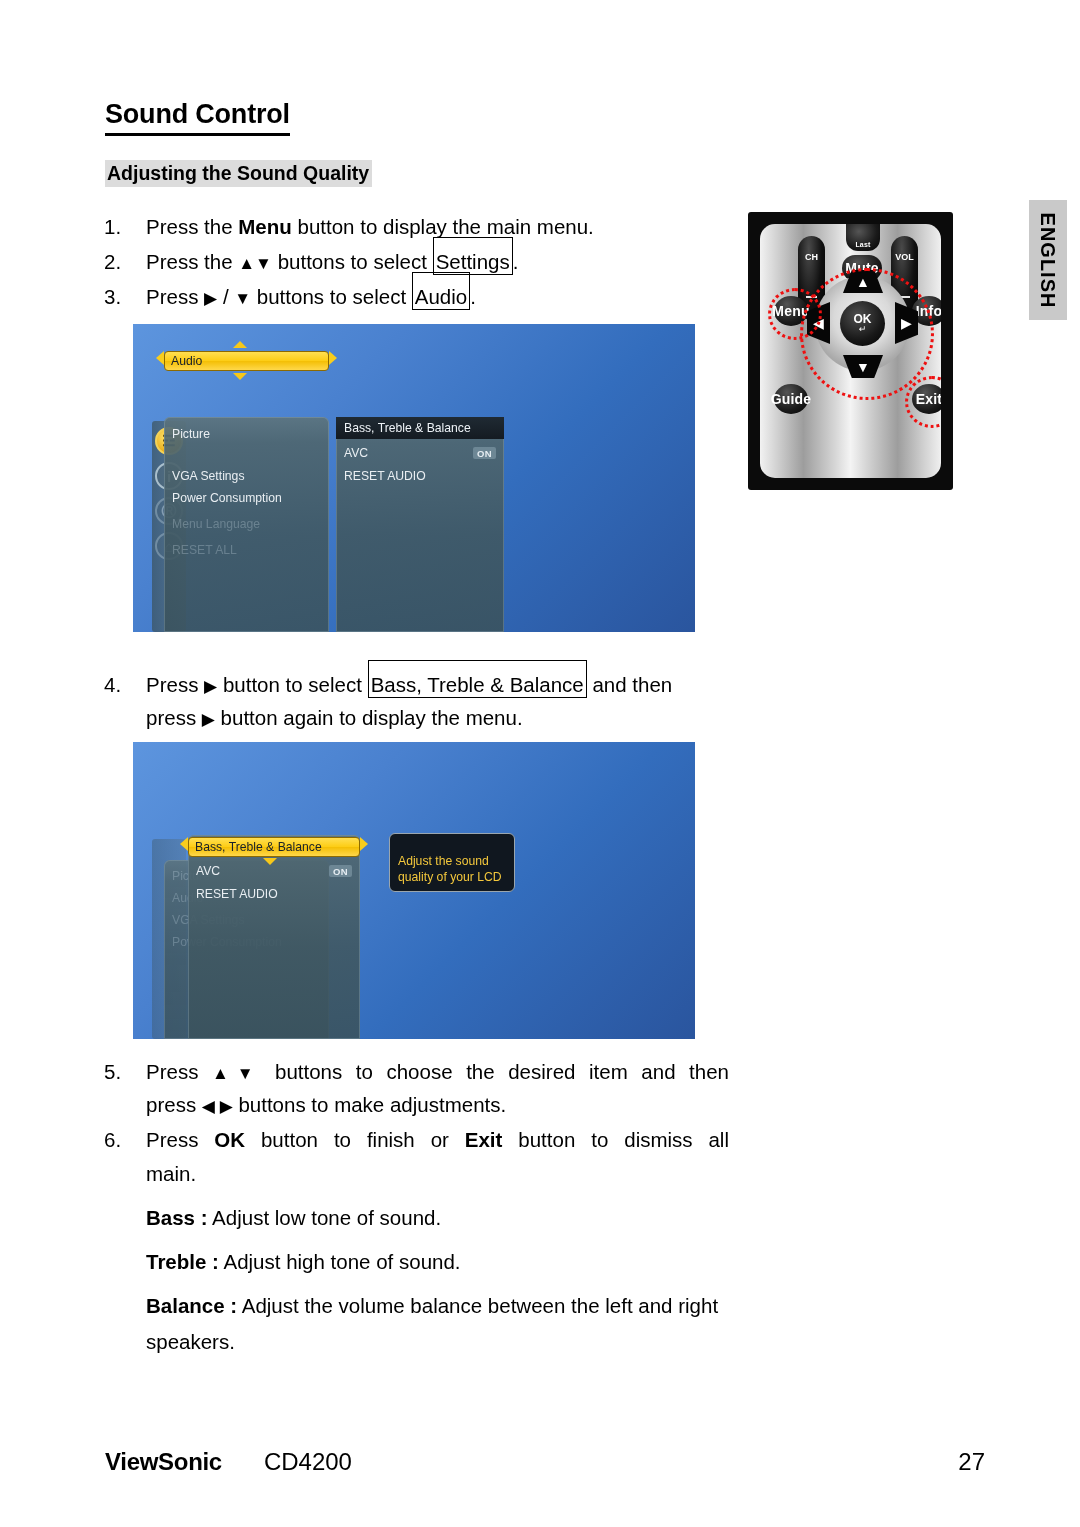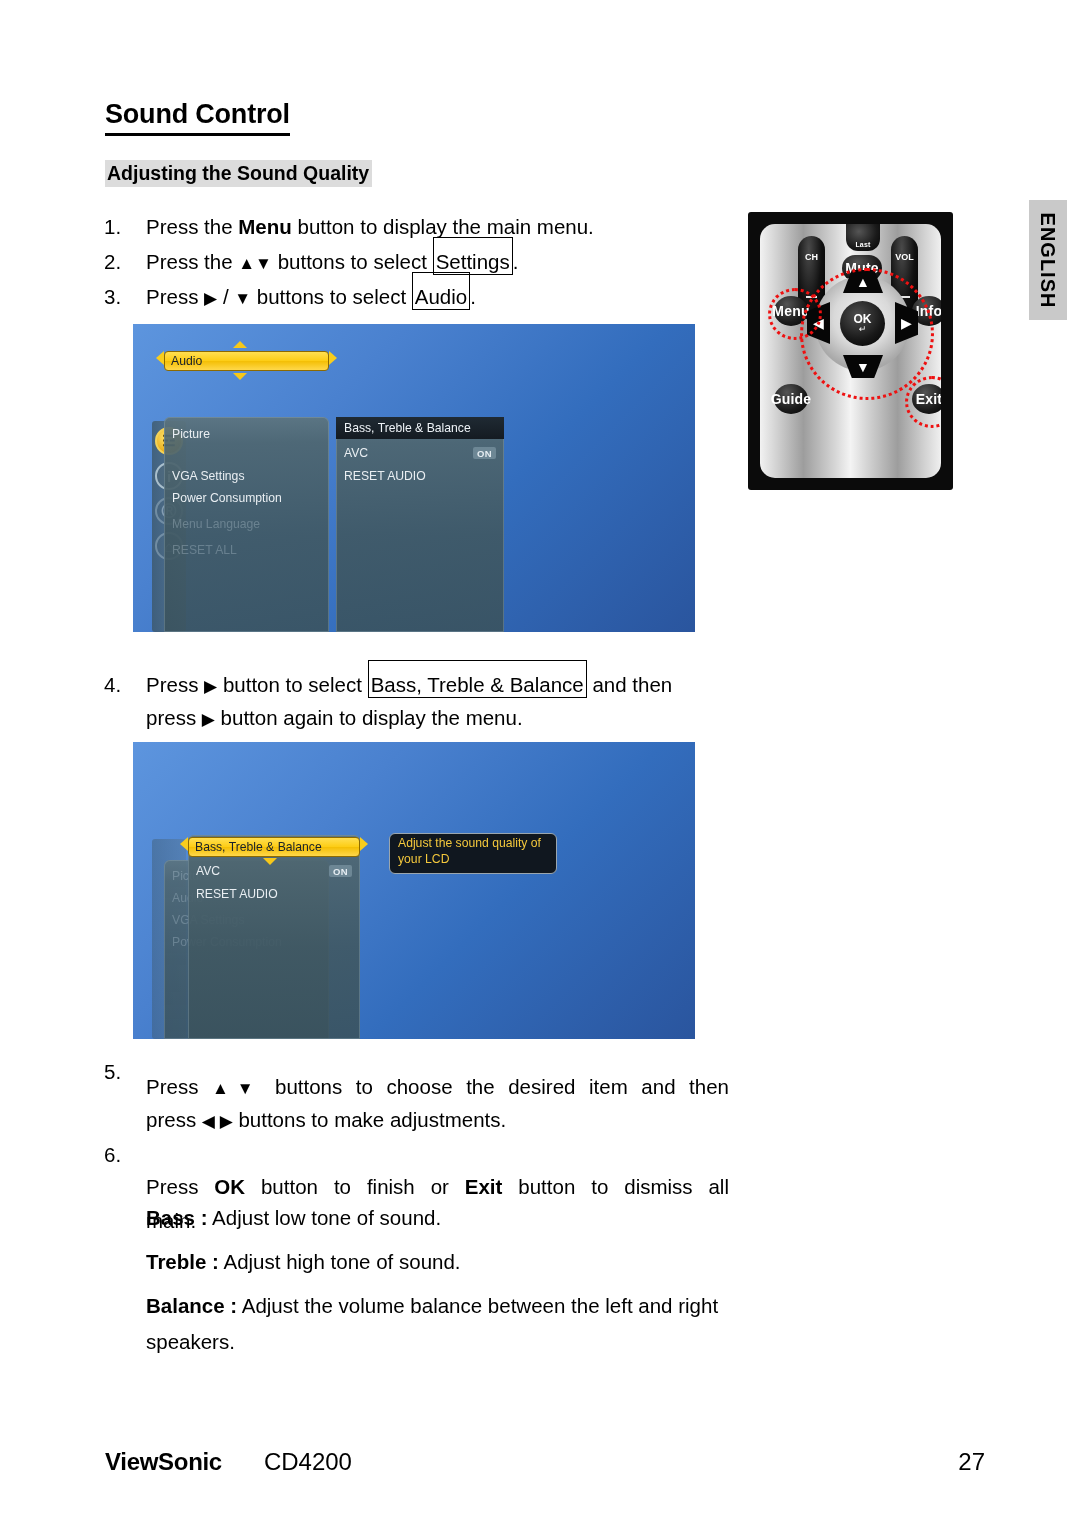--- a/index.html
+++ b/index.html
@@ -239,22 +239,22 @@
 
   
   .tip {
     position: absolute;
     background: #10171f;
     border: 1.5px solid #9aa6ae;
     border-radius: 6px;
     color: #f4c83c;
     font-size: 12.2px;
     line-height: 1.28;
-    padding: 2px 8px 6px 8px;
-    width: 168px;
+    padding: 20px 8px 6px 8px;
+    width: 126px;
     box-sizing: border-box;
   }
 
   
   .remote {
     position: absolute;
     left: 748px;
     top: 212px;
     width: 205px;
     height: 278px;
@@ -475,28 +475,28 @@
     <div class="arrow-r" style="left:227px; top:95px;"></div>
     <div class="caret down" style="left:130px; top:116px;"></div>
 
     <div class="tip" style="left:256px; top:91px;">Adjust the sound quality of your LCD</div>
   </div>
 
   <div class="steps-c">
     <div class="step just">
       <span class="num">5.</span>
       <span class="body">
-        <span style="display:block; text-align:justify; text-align-last:justify;margin-top:15px;"><span>Press </span><span class="tri">▲▼</span><span> buttons to choose the desired item and then</span></span>
+        <span style="display:block; text-align:justify; text-align-last:justify;"><span>Press </span><span class="tri">▲▼</span><span> buttons to choose the desired item and then</span></span>
         <span class="lastline"><span>press </span><span class="tri">◀ ▶</span><span> buttons to make adjustments.</span></span>
       </span>
     </div>
     <div class="step just">
       <span class="num">6.</span>
       <span class="body">
-        <span style="display:block; text-align:justify; text-align-last:justify;margin-top:32px;"><span>Press </span><b class="bd">OK</b><span> button to finish or </span><b class="bd">Exit</b><span> button to dismiss all</span></span>
+        <span style="display:block; text-align:justify; text-align-last:justify;"><span>Press </span><b class="bd">OK</b><span> button to finish or </span><b class="bd">Exit</b><span> button to dismiss all</span></span>
         <span class="lastline">main.</span>
       </span>
     </div>
   </div>
 
   <div class="defs">
     <div class="d">
       <b class="bd">Bass :</b><span> Adjust low tone of sound.</span>
     </div>
     <div class="d">

